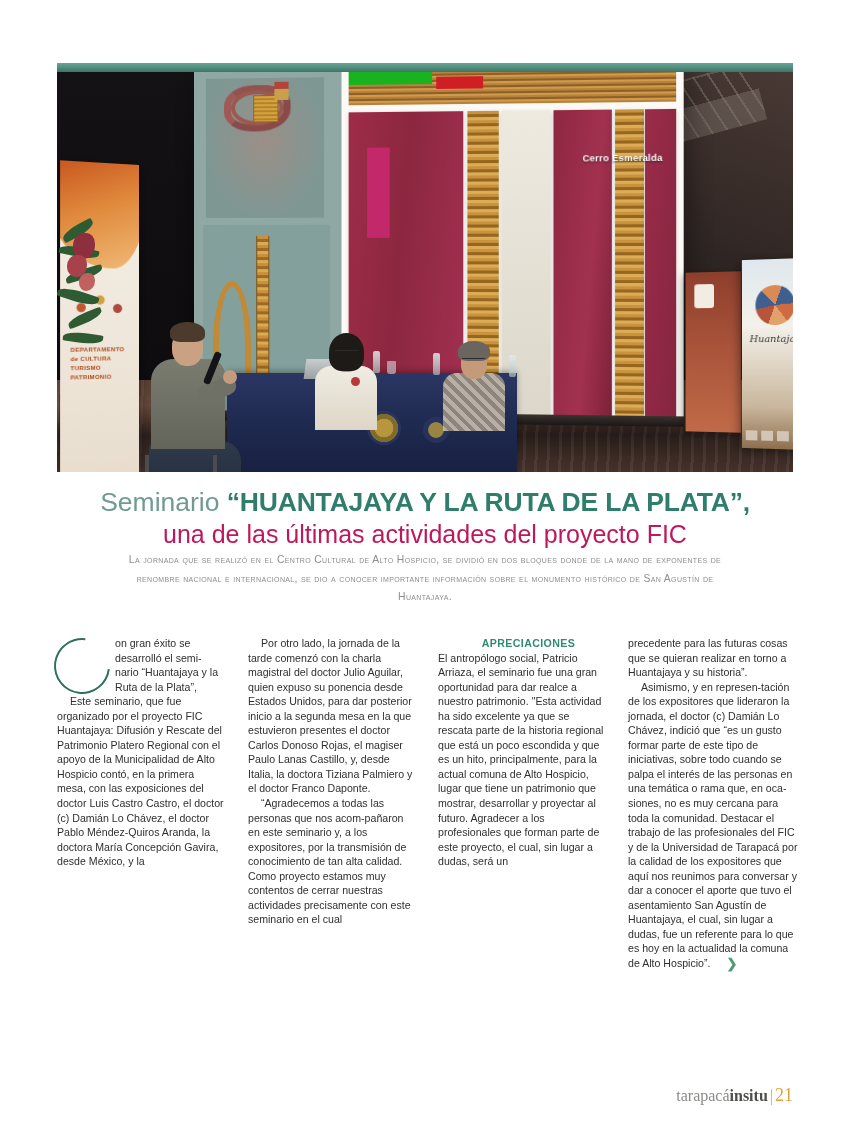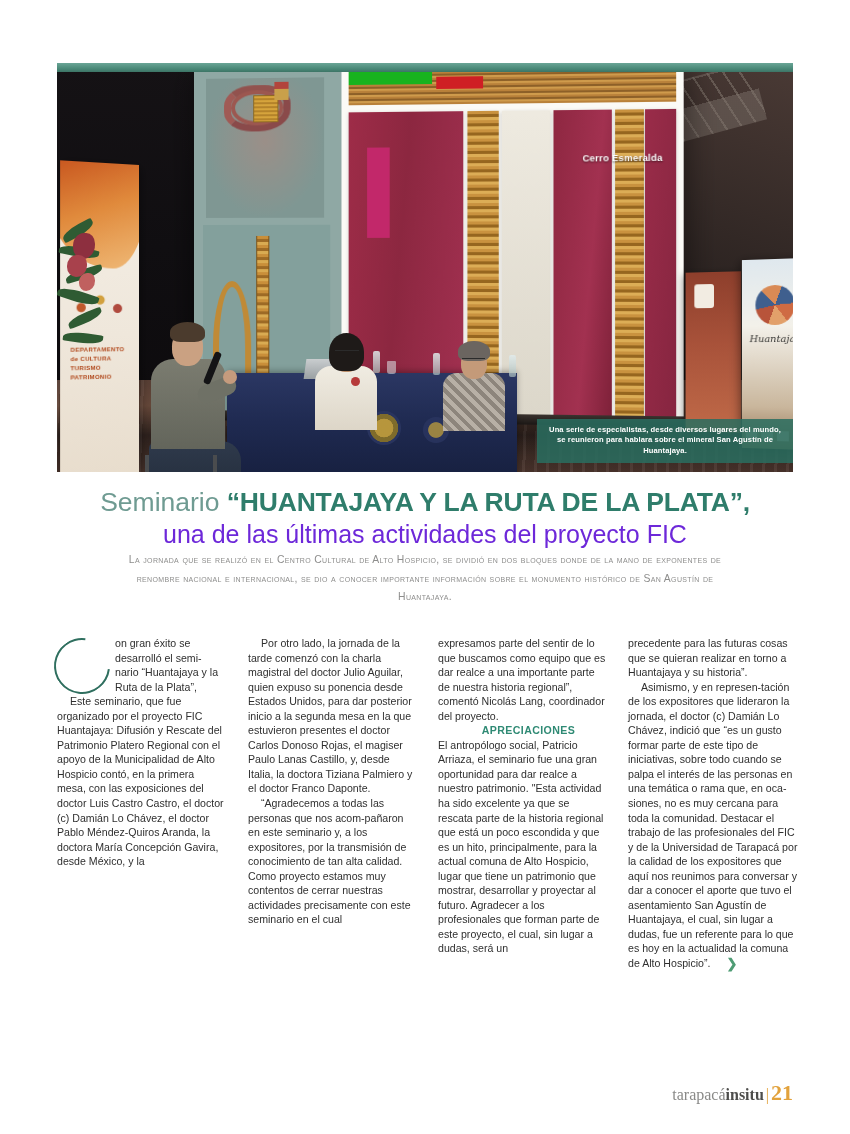--- a/index.html
+++ b/index.html
@@ -298,21 +298,21 @@
   }
 
   
   .headline{
     position:absolute; left:57px; top:487px; width:736px;
     text-align:center; line-height:31px;
   }
   .hl-1{ font-size:26.5px; }
   .hl-light{ color:#6f9b92; font-weight:400; }
   .hl-bold{ color:#2f7d6b; font-weight:700; letter-spacing:-.2px; }
-  .hl-2{ font-size:25px; color:#6d28d9; font-weight:400; display:block; margin-top:1px;}
+  .hl-2{ font-size:25px; color:#be185d; font-weight:400; display:block; margin-top:1px;}
 
   
   .deck{
     position:absolute; left:110px; top:551px; width:630px;
     text-align:center; color:#8d8d8c;
     font-family:"Liberation Sans", sans-serif;
     font-size:10.4px; line-height:18.5px;
     font-variant:small-caps; letter-spacing:.35px;
   }
 
@@ -354,21 +354,21 @@
 
   
   .footer{
     position:absolute; right:57px; bottom:28px;
     font-family:"Liberation Serif", serif;
     font-size:16px; white-space:nowrap;
   }
   .f-tara{ color:#8a8a88; }
   .f-insitu{ color:#4d4d4b; font-weight:700; }
   .f-bar{ color:#e2a23c; font-weight:400; margin:0 2px; }
-  .f-page{ color:#e2a23c; font-weight:700; font-size:22px;text-align:right; }
+  .f-page{ color:#e2a23c; font-weight:400; font-size:18px;text-align:right; }
 </style>
 </head>
 <body>
 
 <div class="photo-wrap">
   <div class="stage-bg"></div>
   <div class="backwall"></div>
   <div class="floor"></div>
 
   <div class="truss"></div>
@@ -460,21 +460,20 @@
   <div class="banner-r1">
     <div class="seal"></div>
   </div>
   <div class="banner-r2">
     <div class="medal"></div>
     <div class="script">Huantajaya</div>
     <div class="foot"></div>
   </div>
 
   <div class="photo-topbar"></div>
-  <div class="photo-caption">Una serie de especialistas, desde diversos lugares del mundo, se reunieron para hablara sobre el mineral San Agustín de Huantajaya.</div>
 </div>
 
 <div class="headline">
   <div class="hl-1"><span class="hl-light">Seminario </span><span class="hl-bold">“HUANTAJAYA Y LA RUTA DE LA PLATA”,</span></div>
   <span class="hl-2">una de las últimas actividades del proyecto FIC</span>
 </div>
 
 <div class="deck">La jornada que se realizó en el Centro Cultural de Alto Hospicio, se dividió en dos bloques donde de la mano de exponentes de renombre nacional e internacional, se dio a conocer importante información sobre el monumento histórico de San Agustín de Huantajaya.</div>
 
 <div class="cols">
@@ -484,21 +483,20 @@
     <p class="first">on gran éxito se desarrolló el semi-nario “Huantajaya y la Ruta de la Plata”,</p>
     <p>Este seminario, que fue organizado por el proyecto FIC Huantajaya: Difusión y Rescate del Patrimonio Platero Regional con el apoyo de la Municipalidad de Alto Hospicio contó, en la primera mesa, con las exposiciones del doctor Luis Castro Castro, el doctor (c) Damián Lo Chávez, el doctor Pablo Méndez-Quiros Aranda, la doctora María Concepción Gavira, desde México, y la</p>
   </div>
 
   <div class="col c2">
     <p>Por otro lado, la jornada de la tarde comenzó con la charla magistral del doctor Julio Aguilar, quien expuso su ponencia desde Estados Unidos, para dar posterior inicio a la segunda mesa en la que estuvieron presentes el doctor Carlos Donoso Rojas, el magiser Paulo Lanas Castillo, y, desde Italia, la doctora Tiziana Palmiero y el doctor Franco Daponte.</p>
     <p>“Agradecemos a todas las personas que nos acom-pañaron en este seminario y, a los expositores, por la transmisión de conocimiento de tan alta calidad. Como proyecto estamos muy contentos de cerrar nuestras actividades precisamente con este seminario en el cual</p>
   </div>
 
   <div class="col c3">
-    <p class="noind">expresamos parte del sentir de lo que buscamos como equipo que es dar realce a una importante parte de nuestra historia regional”, comentó Nicolás Lang, coordinador del proyecto.</p>
     <p class="subhead">APRECIACIONES</p>
     <p class="noind">El antropólogo social, Patricio Arriaza, el seminario fue una gran oportunidad para dar realce a nuestro patrimonio. "Esta actividad ha sido excelente ya que se rescata parte de la historia regional que está un poco escondida y que es un hito, principalmente, para la actual comuna de Alto Hospicio, lugar que tiene un patrimonio que mostrar, desarrollar y proyectar al futuro. Agradecer a los profesionales que forman parte de este proyecto, el cual, sin lugar a dudas, será un</p>
   </div>
 
   <div class="col c4">
     <p class="noind">precedente para las futuras cosas que se quieran realizar en torno a Huantajaya y su historia”.</p>
     <p><span>Asimismo, y en represen-tación de los expositores que lideraron la jornada, el doctor (c) Damián Lo Chávez, indició que “es un gusto formar parte de este tipo de iniciativas, sobre todo cuando se palpa el interés de las personas en una temática o rama que, en oca-siones, no es muy cercana para toda la comunidad. Destacar el trabajo de las profesionales del FIC y de la Universidad de Tarapacá por la calidad de los expositores que aquí nos reunimos para conversar y dar a conocer el aporte que tuvo el asentamiento San Agustín de Huantajaya, el cual, sin lugar a dudas, fue un referente para lo que es hoy en la actualidad la comuna de Alto Hospicio”.</span><span class="endarrow">❯</span></p>
   </div>
 
 </div>

